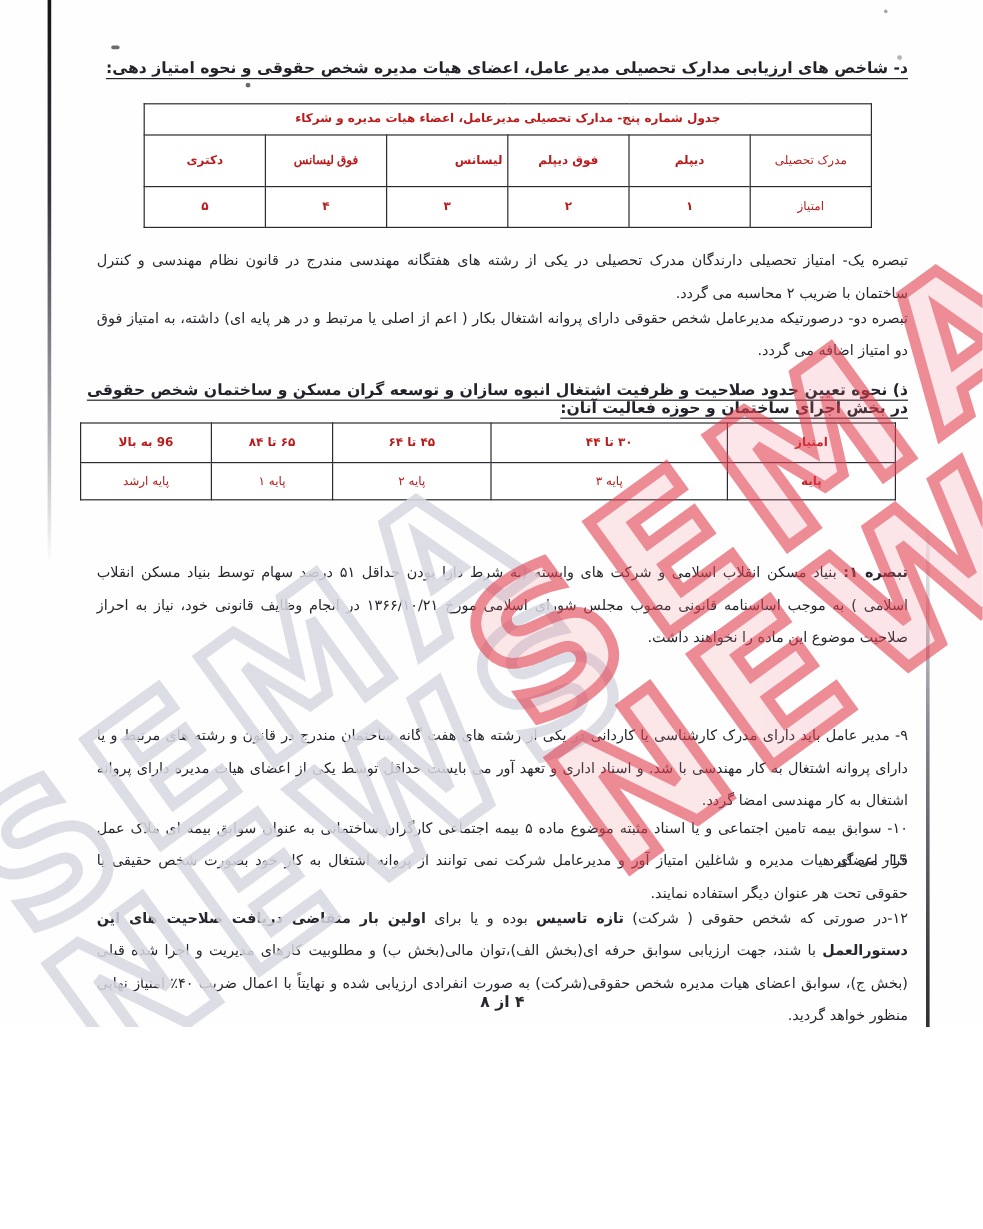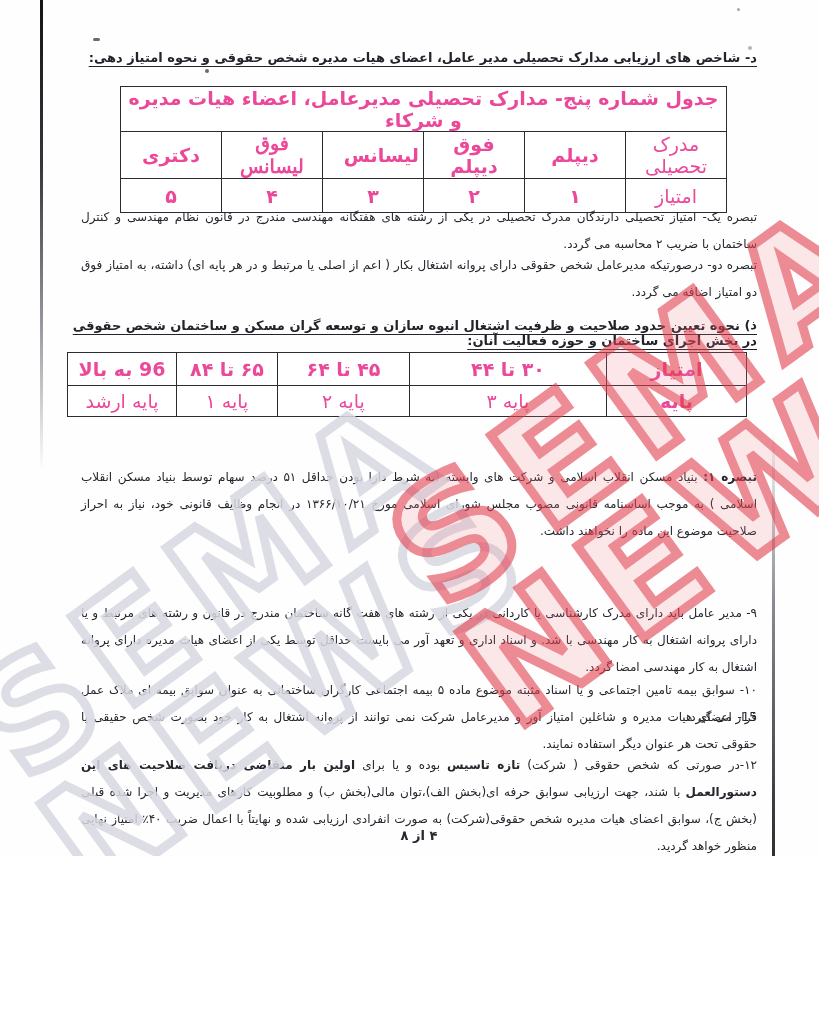--- a/index.html
+++ b/index.html
@@ -15,21 +15,21 @@
   .h-line{position:absolute;right:62px;width:690px;font-size:13px;font-weight:bold;
      color:#23232b;text-align:right;}
   .h-line .u{text-decoration:underline;text-underline-offset:4px;}
   .para{position:absolute;right:62px;width:676px;font-size:12px;line-height:27px;
      text-align:justify;color:#26262e;}
   .para b{font-weight:bold;}
   
   table{border-collapse:collapse;table-layout:fixed;direction:rtl;}
   .doc-table{position:absolute;background:#fff;}
   .doc-table td,.doc-table th{border:1.8px solid #2b2b33;text-align:center;
-     vertical-align:middle;font-size:19px;color:#ec4899;padding:0 4px;}
+     vertical-align:middle;font-size:10px;color:#b91c1c;padding:0 4px;}
   .t-title{font-weight:bold;height:25px;}
   .t5 .hdr td{height:42px;font-weight:bold;}
   .t5 .val td{height:33px;font-weight:bold;}
   .t6 .hdr td{height:32px;font-weight:bold;}
   .t6 .val td{height:30px;}
   .t6 .val td.lbl{font-weight:bold;}
   
   .footer{position:absolute;right:62px;width:676px;top:828px;text-align:center;
      font-size:13px;font-weight:bold;color:#26262e;}
   .corner-num{position:absolute;left:692px;top:985px;font-size:34px;color:#8f8f9a;

